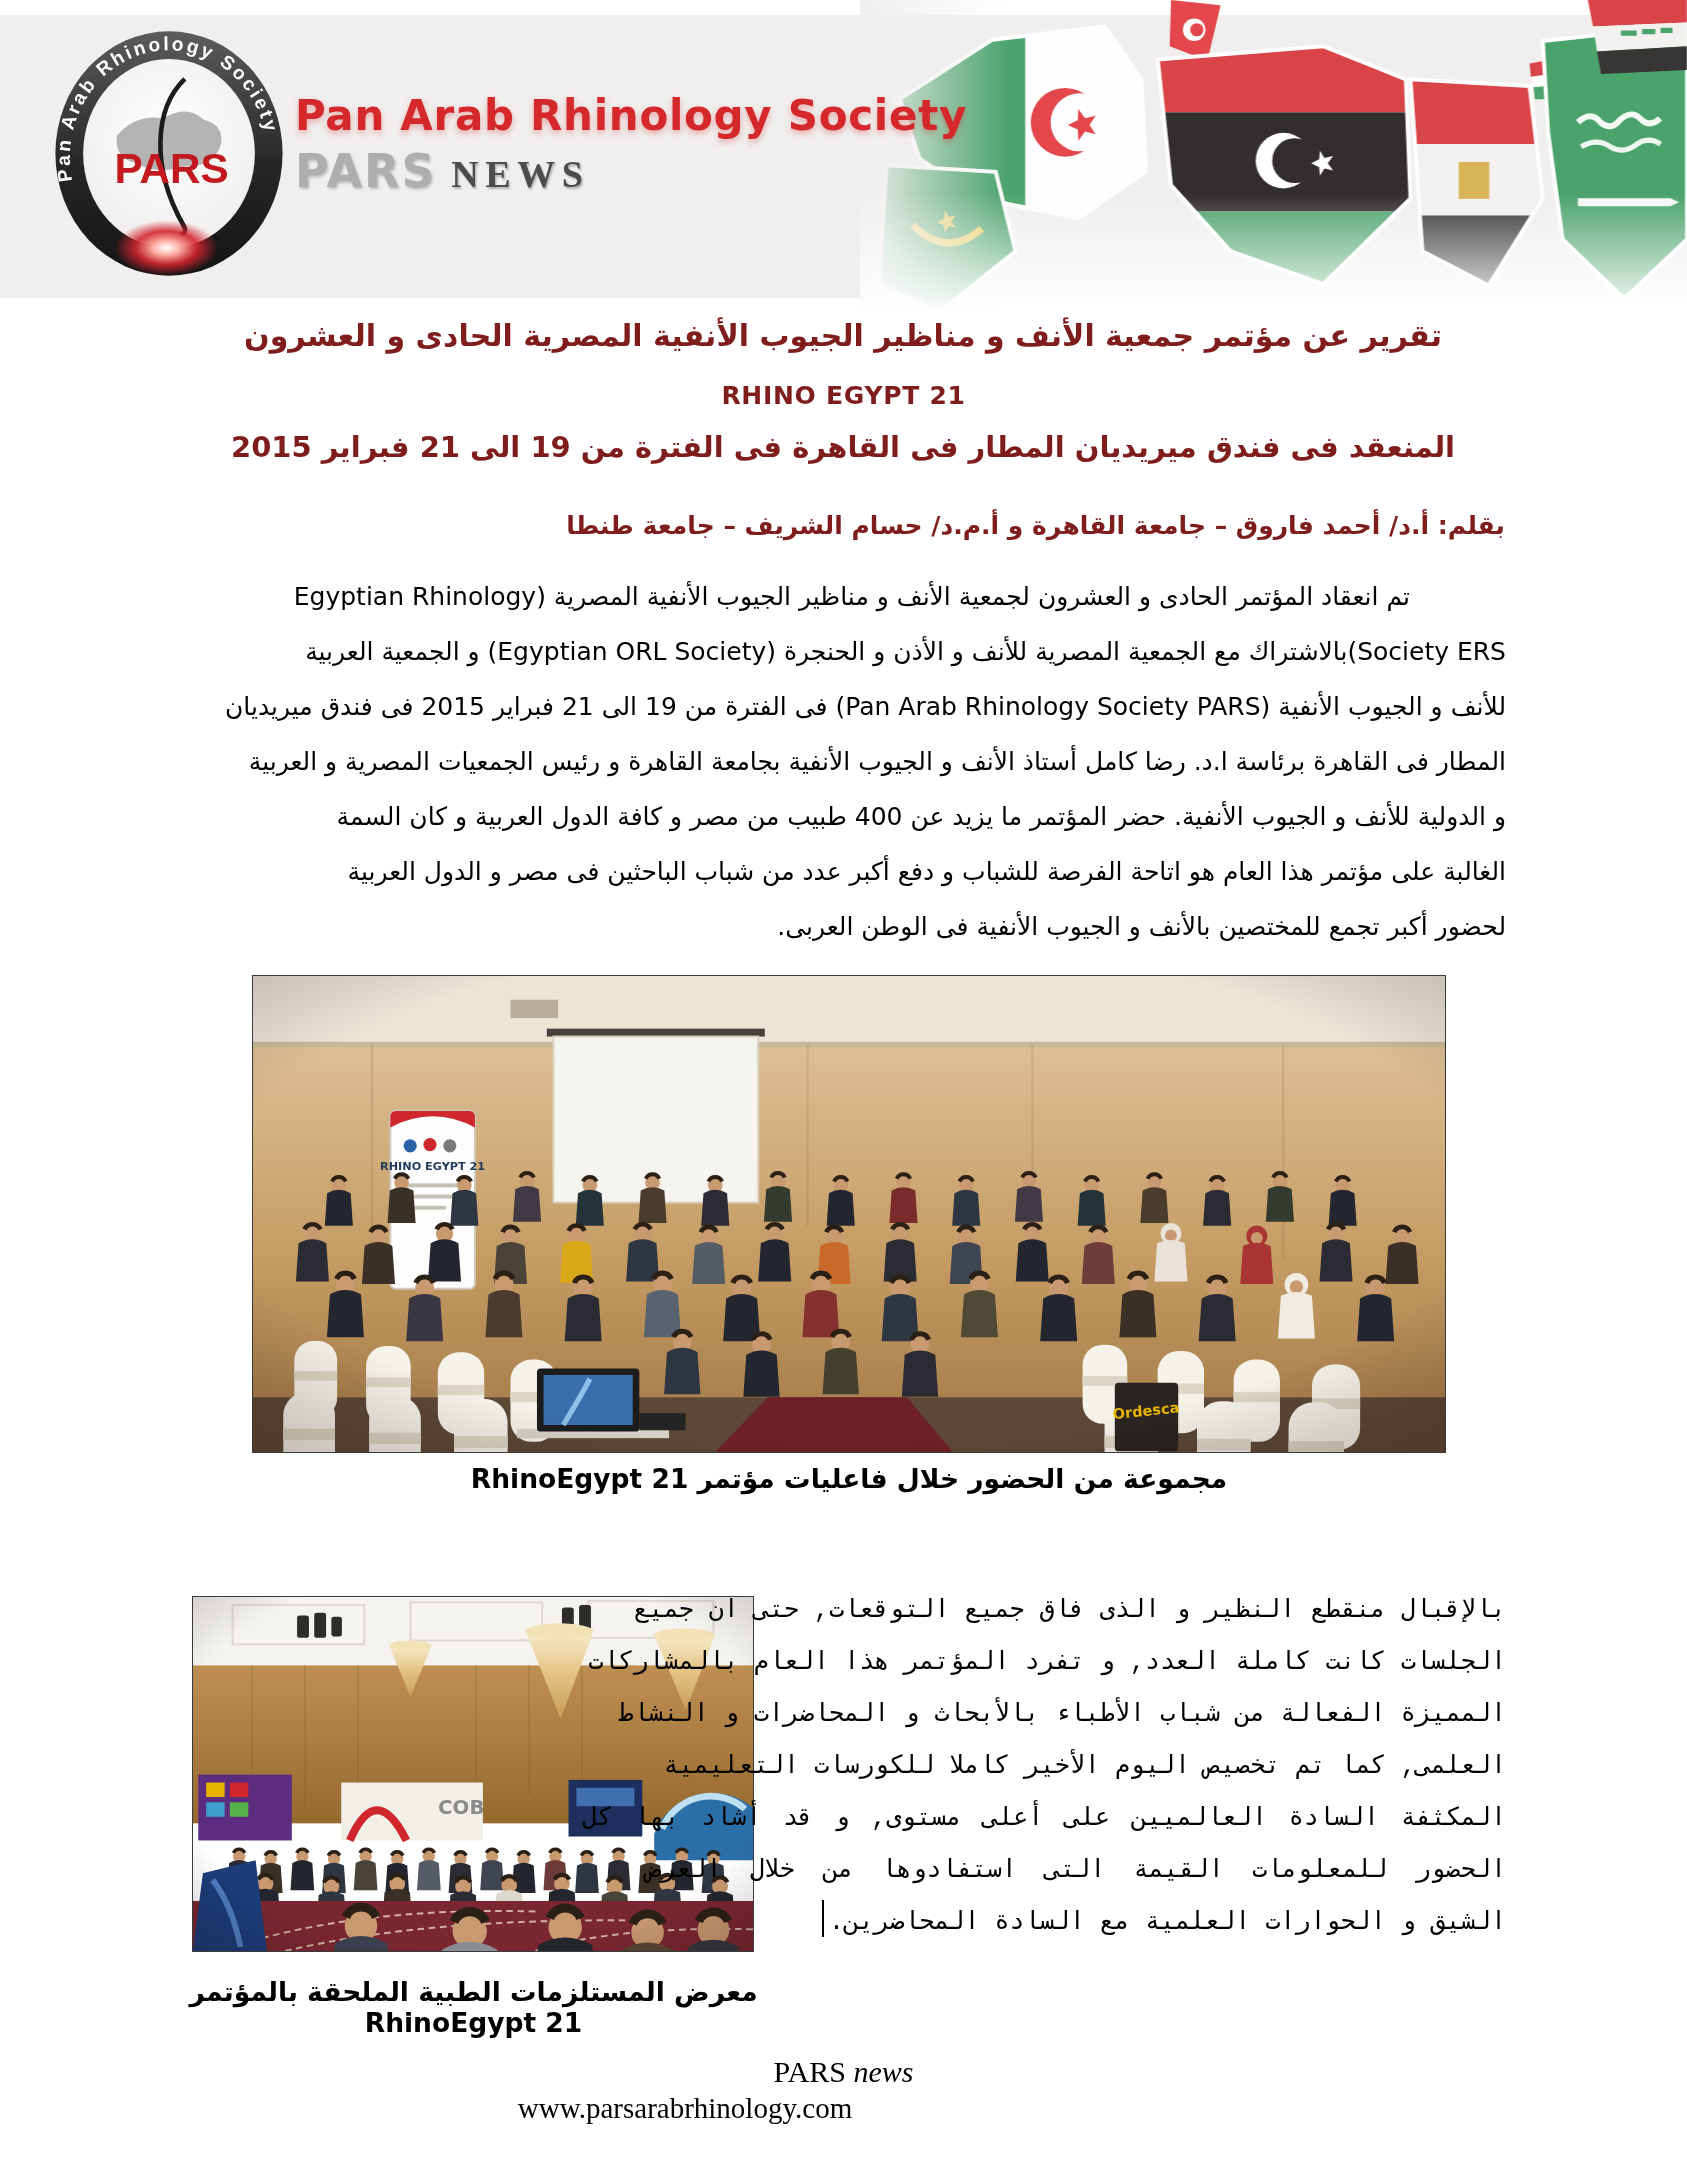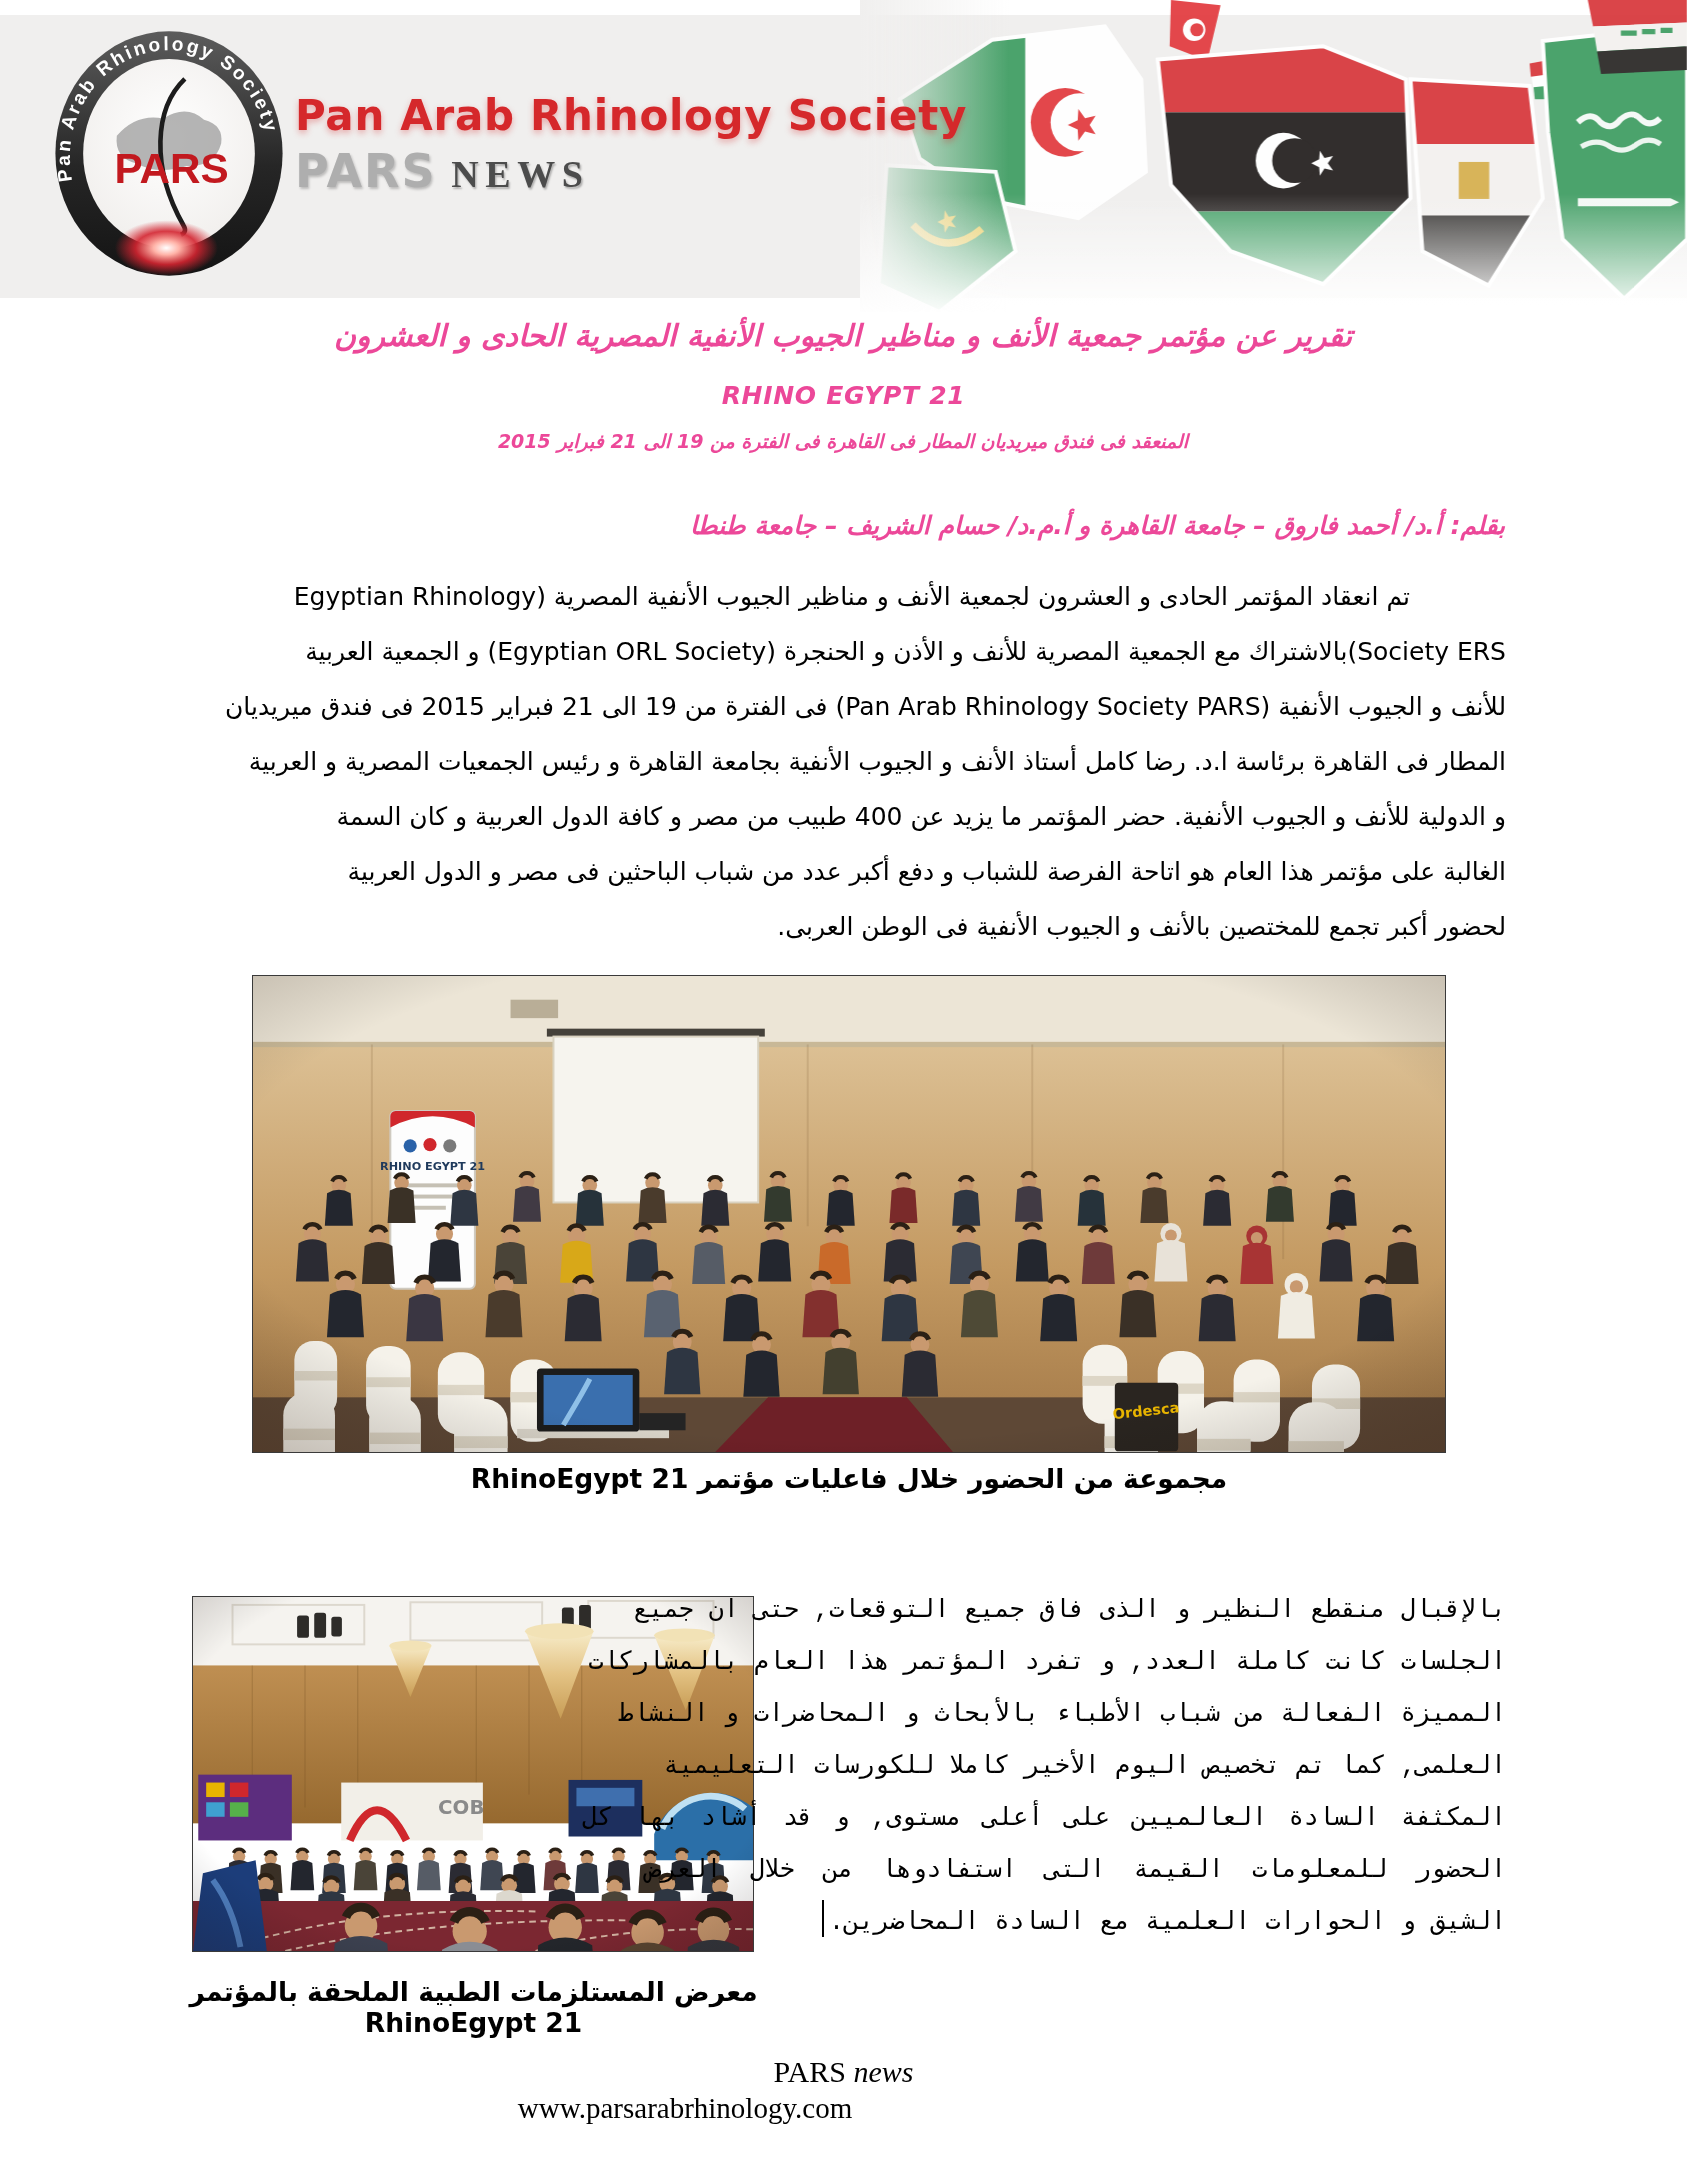--- a/index.html
+++ b/index.html
@@ -21,24 +21,24 @@
   .brand-pars {
     font-size:46px; font-weight:bold; color:#aeaeae; letter-spacing:2px;
     text-shadow:1.3px 2px 2.6px rgba(0,0,0,.22);
   }
   .brand-news {
     font-family:"Liberation Serif", serif; font-size:38px; font-weight:bold;
     color:#4c4c4c; letter-spacing:6.6px; margin-left:14.6px;
     text-shadow:1.3px 2px 2px rgba(0,0,0,.28);
   }
   
-  .navy { color:#ec4899;font-style:italic; }
+  .navy { color:#7f1d1d; }
   .title-ar   { position:absolute; top:318px; left:132px; width:1422px; text-align:center; direction:rtl; font-size:30px; font-weight:bold; }
   .title-en   { position:absolute; top:381px; left:0; width:1687px; text-align:center; font-size:25px; font-weight:bold; letter-spacing:0.7px; }
-  .subtitle-ar{ position:absolute; top:430px; left:132px; width:1422px; text-align:center; direction:rtl; font-size:19px; font-weight:bold; }
+  .subtitle-ar{ position:absolute; top:430px; left:132px; width:1422px; text-align:center; direction:rtl; font-size:29px; font-weight:bold; }
   .byline     { position:absolute; top:511px; right:182px; direction:rtl; font-size:25px; font-weight:bold; }
   .para1 { position:absolute; top:569px; left:179px; width:1327px; direction:rtl; font-size:25px; }
   .para1 .line { height:55px; line-height:55px; white-space:nowrap; text-align:right; }
   .indent { text-indent:96px; }
   .caption { font-weight:bold; font-size:26.5px; direction:rtl; text-align:center; }
   .caption1 { position:absolute; top:1463px; left:252px; width:1194px; }
   .para2-intro { position:absolute; top:1522px; left:179px; width:1327px; direction:rtl; font-size:25px; white-space:nowrap; text-align:right; text-indent:96px; }
   .para2-col { position:absolute; top:1585px; left:761px; width:745px; direction:rtl; font-size:25px;font-family:Liberation Mono, monospace; }
   .para2-col .line { height:52px; line-height:52px; white-space:nowrap; text-align:right; }
   .ws1 { word-spacing:6.6px; }

